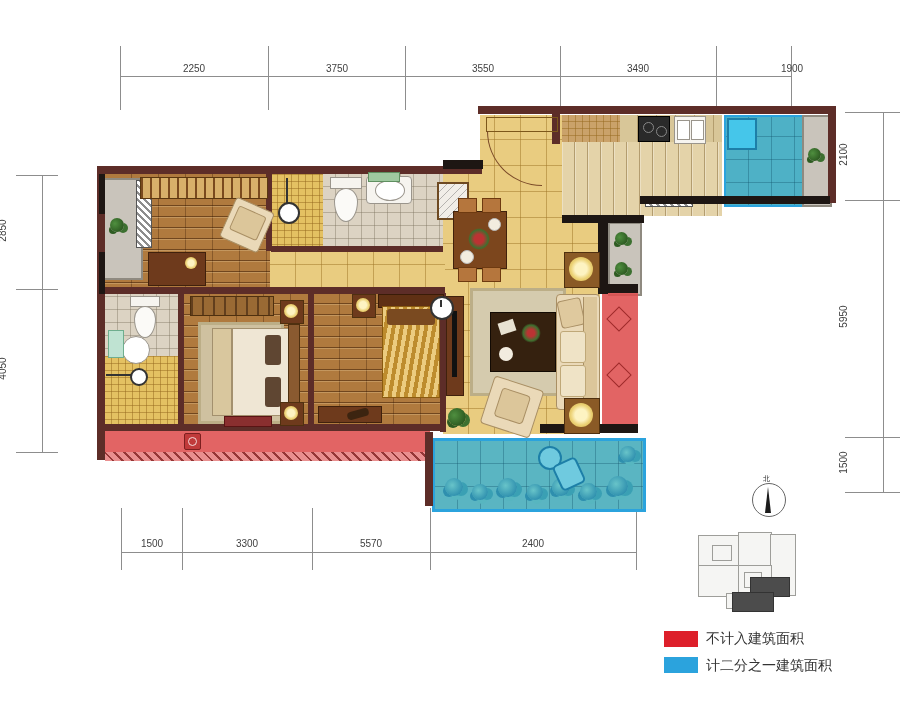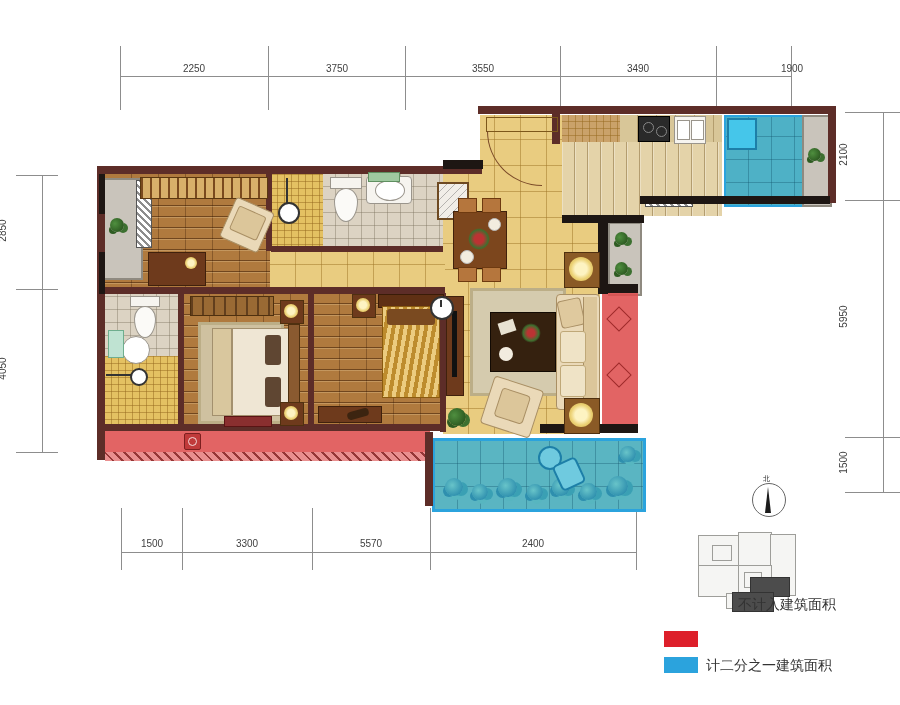--- a/index.html
+++ b/index.html
@@ -289,17 +289,17 @@
     <div class="keyrect" style="left:698px;top:565px;width:40px;height:30px;"></div>
     <div class="keyrect" style="left:738px;top:565px;width:32px;height:28px;"></div>
     <div class="keyrect" style="left:712px;top:545px;width:18px;height:14px;"></div>
     <div class="keyrect" style="left:744px;top:572px;width:16px;height:14px;"></div>
     <div class="keyrect" style="left:726px;top:593px;width:30px;height:14px;"></div>
     <div class="keydark" style="left:750px;top:577px;width:38px;height:18px;"></div>
     <div class="keydark" style="left:732px;top:592px;width:40px;height:18px;"></div>
   </div>
 
   <div class="legend-sw" style="left: 664px; top: 631px; background: rgb(221, 31, 42);"></div>
-  <div class="legend-tx" style="left:706px;top:596px;margin-left:32px;">不计入建筑面积</div>
+  <div class="legend-tx" style="left:706px;top:630px;">不计入建筑面积</div>
   <div class="legend-sw" style="left: 664px; top: 657px; background: rgb(43, 163, 221);"></div>
   <div class="legend-tx" style="left:706px;top:657px;">计二分之一建筑面积</div>
 
 </div>
 
 </body></html>

